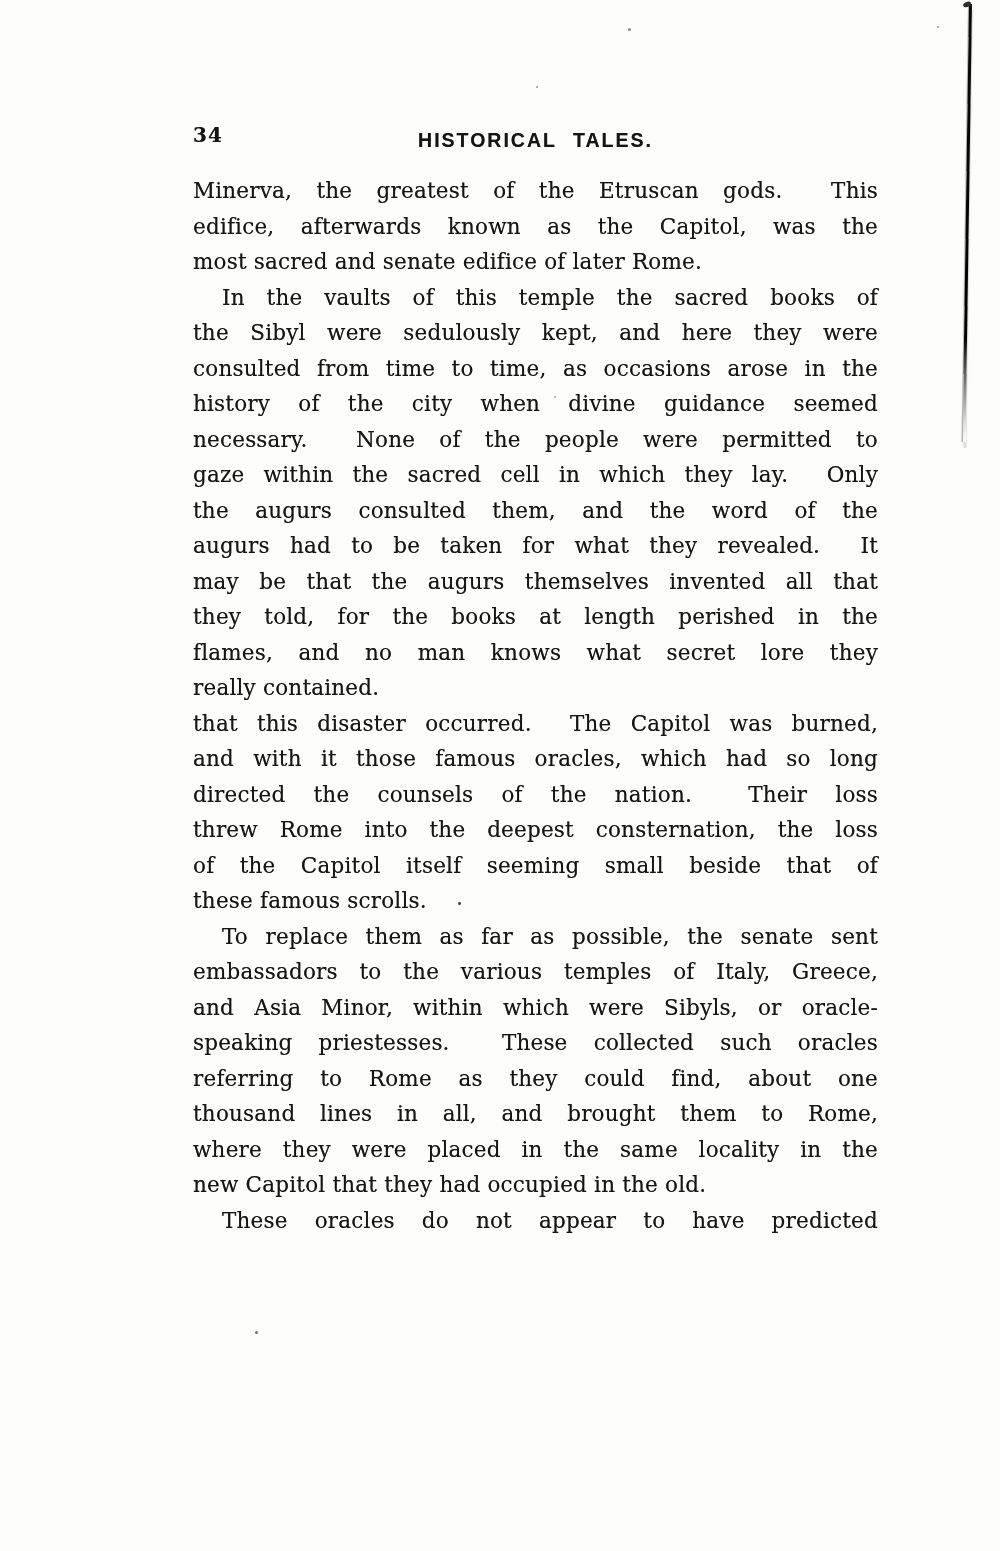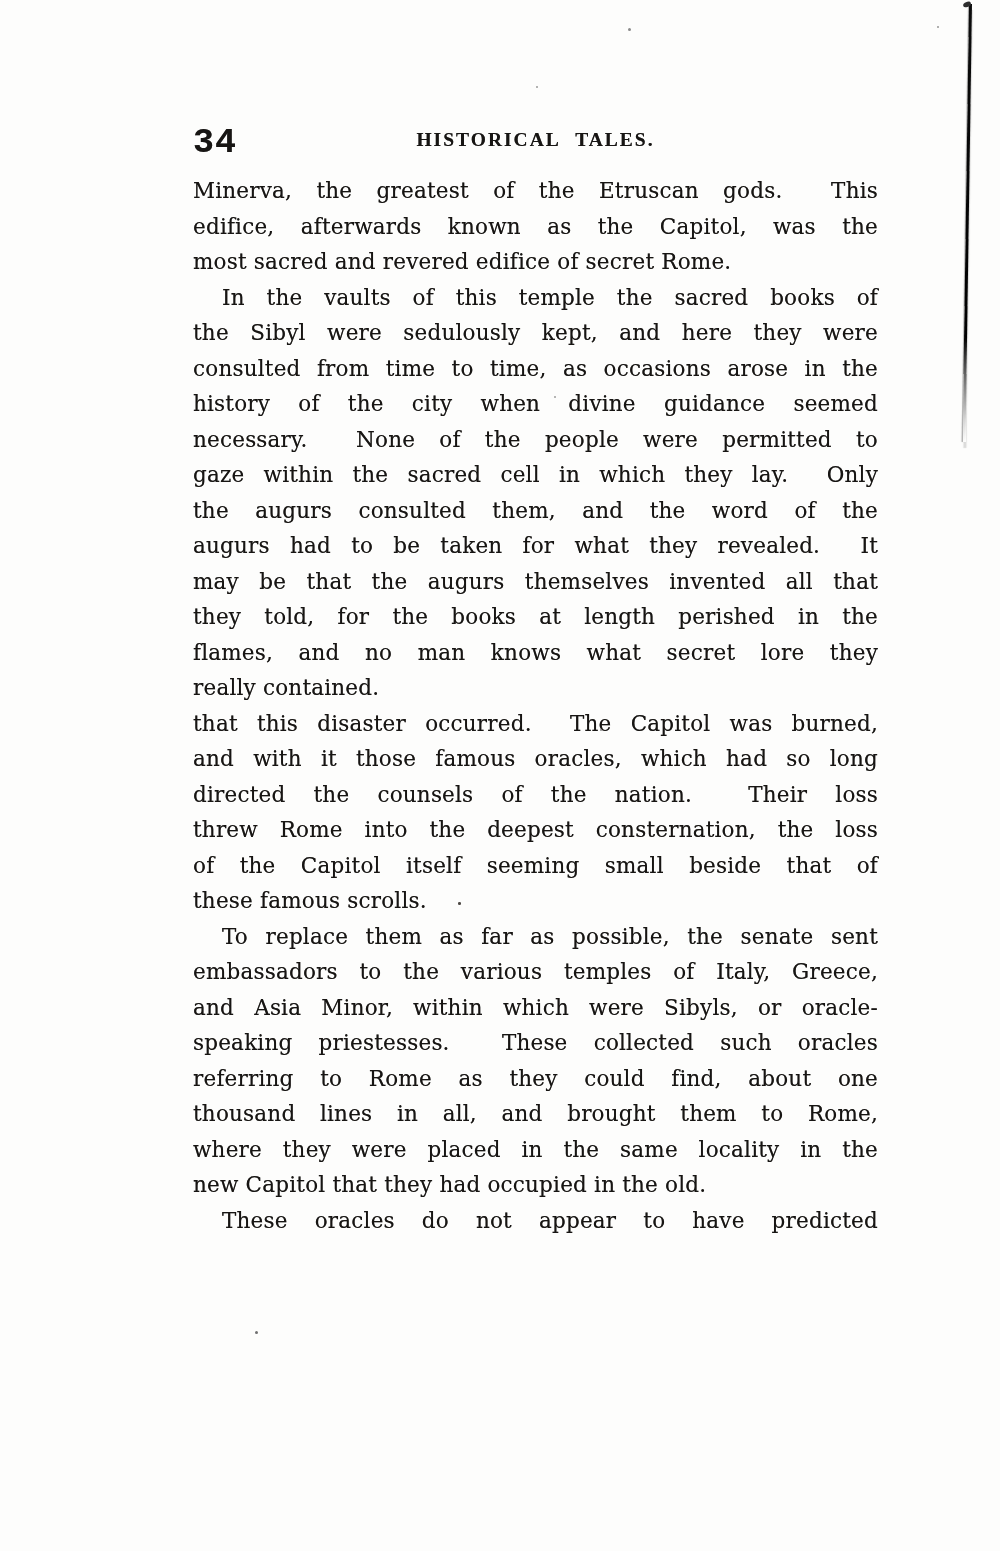--- a/index.html
+++ b/index.html
@@ -12,28 +12,27 @@
     position: absolute; left: 0; top: 0;
     width: 1000px; height: 1551px;
     background: #fdfdfc;
     overflow: hidden;
     color: #171513;
   }
 
   
   .page-number {
     position: absolute; left: 193px; top: 123px;
-    font-size: 35px; font-weight: 700; letter-spacing: 1px;
+    font-size: 20px; font-weight: 700; letter-spacing: 1px;
     text-shadow: 0 0 0.4px rgba(0,0,0,.5);
-    font-family: Liberation Mono, monospace;
   }
   .running-title {
     position: absolute; left: 193px; top: 129px; width: 685px;
     text-align: center;
-    font-family: Liberation Serif, serif;
+    font-family: Liberation Sans, sans-serif;
     font-size: 19.5px; font-weight: 700;
     letter-spacing: 2px; word-spacing: 9px;
     text-shadow: 0 0 0.5px rgba(0,0,0,.55);
   }
 
   
   .text-block {
     position: absolute; left: 193px; top: 173px; width: 685px;
     font-size: 21.5px; line-height: 35.5px;
     letter-spacing: 0.2px;
@@ -76,21 +75,21 @@
 
 <div class="page">
 
   <div class="page-number">34</div>
 
   <div class="running-title">HISTORICAL TALES.</div>
 
   <div class="text-block">
       <div class="line j">Minerva, the greatest of the Etruscan gods.  This</div>
       <div class="line j">edifice, afterwards known as the Capitol, was the</div>
-      <div class="line">most sacred and revered edifice of secret Rome.</div>
+      <div class="line">most sacred and senate edifice of later Rome.</div>
       <div class="line j ind">In the vaults of this temple the sacred books of</div>
       <div class="line j">the Sibyl were sedulously kept, and here they were</div>
       <div class="line j">consulted from time to time, as occasions arose in the</div>
       <div class="line j">history of the city when divine guidance seemed</div>
       <div class="line j">necessary.  None of the people were permitted to</div>
       <div class="line j">gaze within the sacred cell in which they lay.  Only</div>
       <div class="line j">the augurs consulted them, and the word of the</div>
       <div class="line j">augurs had to be taken for what they revealed.  It</div>
       <div class="line j">may be that the augurs themselves invented all that</div>
       <div class="line j">they told, for the books at length perished in the</div>

